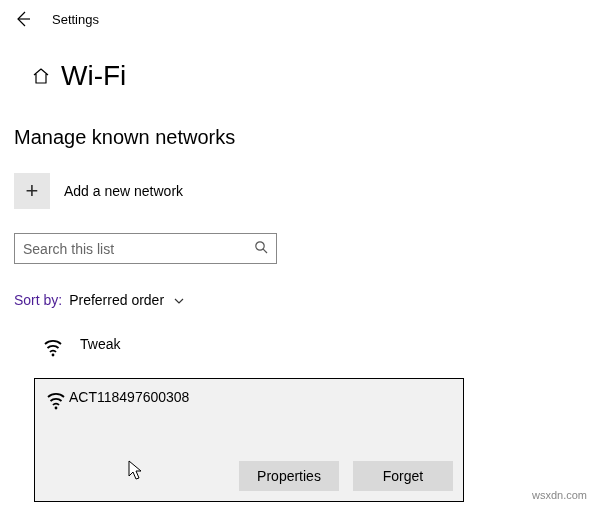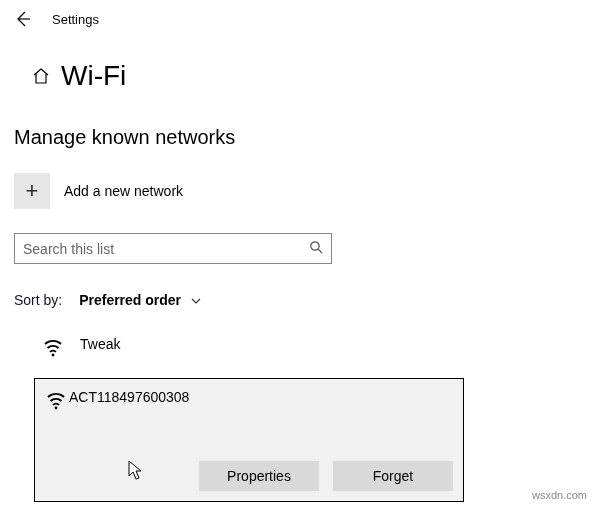--- a/index.html
+++ b/index.html
@@ -48,21 +48,21 @@
     display: flex;
     align-items: center;
     justify-content: center;
     font-size: 22px;
     color: #2a2a2a;
     line-height: 1;
   }
   .add-label { font-size: 14px; }
   .search-wrap { padding: 14px 14px 6px 14px; }
   .search-box {
-    width: 318px;
+    width: 263px;
     height: 31px;
     border: 1px solid #888;
     display: flex;
     align-items: center;
     background: #fff;
   }
   .search-input {
     flex: 1;
     border: none;
     outline: none;
@@ -74,22 +74,22 @@
   .search-input::placeholder { color: #666; }
   .search-icon { width: 30px; text-align: center; color: #555; font-size: 14px; }
   .filters {
     display: flex;
     align-items: center;
     padding: 22px 14px 8px 14px;
     gap: 40px;
     font-size: 14px;
     color: #383838;
   }
-  .filter-static { color: #0f172a; }
-  .filter-value { color: #000; margin-left: 13px; font-weight: bold; }
+  .filter-static { color: #4c1d95; }
+  .filter-value { color: #000; margin-left: 3px; }
   .chev { display: inline-block; margin-left: 6px; }
   .net-list { padding: 14px 6px 0 6px; margin-left: 28px; }
   .net-item {
     display: flex;
     padding: 4px 8px 6px 8px;
     gap: 14px;
   }
   .wifi-icon { width: 24px; padding-top: 2px; }
   .net-name { font-size: 14px; padding-top: 2px; }
   .net-item.selected {
@@ -101,21 +101,21 @@
     width: 430px;
   }
   .sel-top { display: flex; }
   .sel-actions {
     display: flex;
     justify-content: flex-end;
     gap: 14px;
     padding-top: 32px;
   }
   .btn {
-    width: 120px;
+    width: 100px;
     height: 30px;
     background: #d9d9d9;
     border: none;
     font-size: 14px;
     font-family: inherit;
     color: #000;
     cursor: pointer;
   }
   .cursor-pointer {
     position: absolute;

